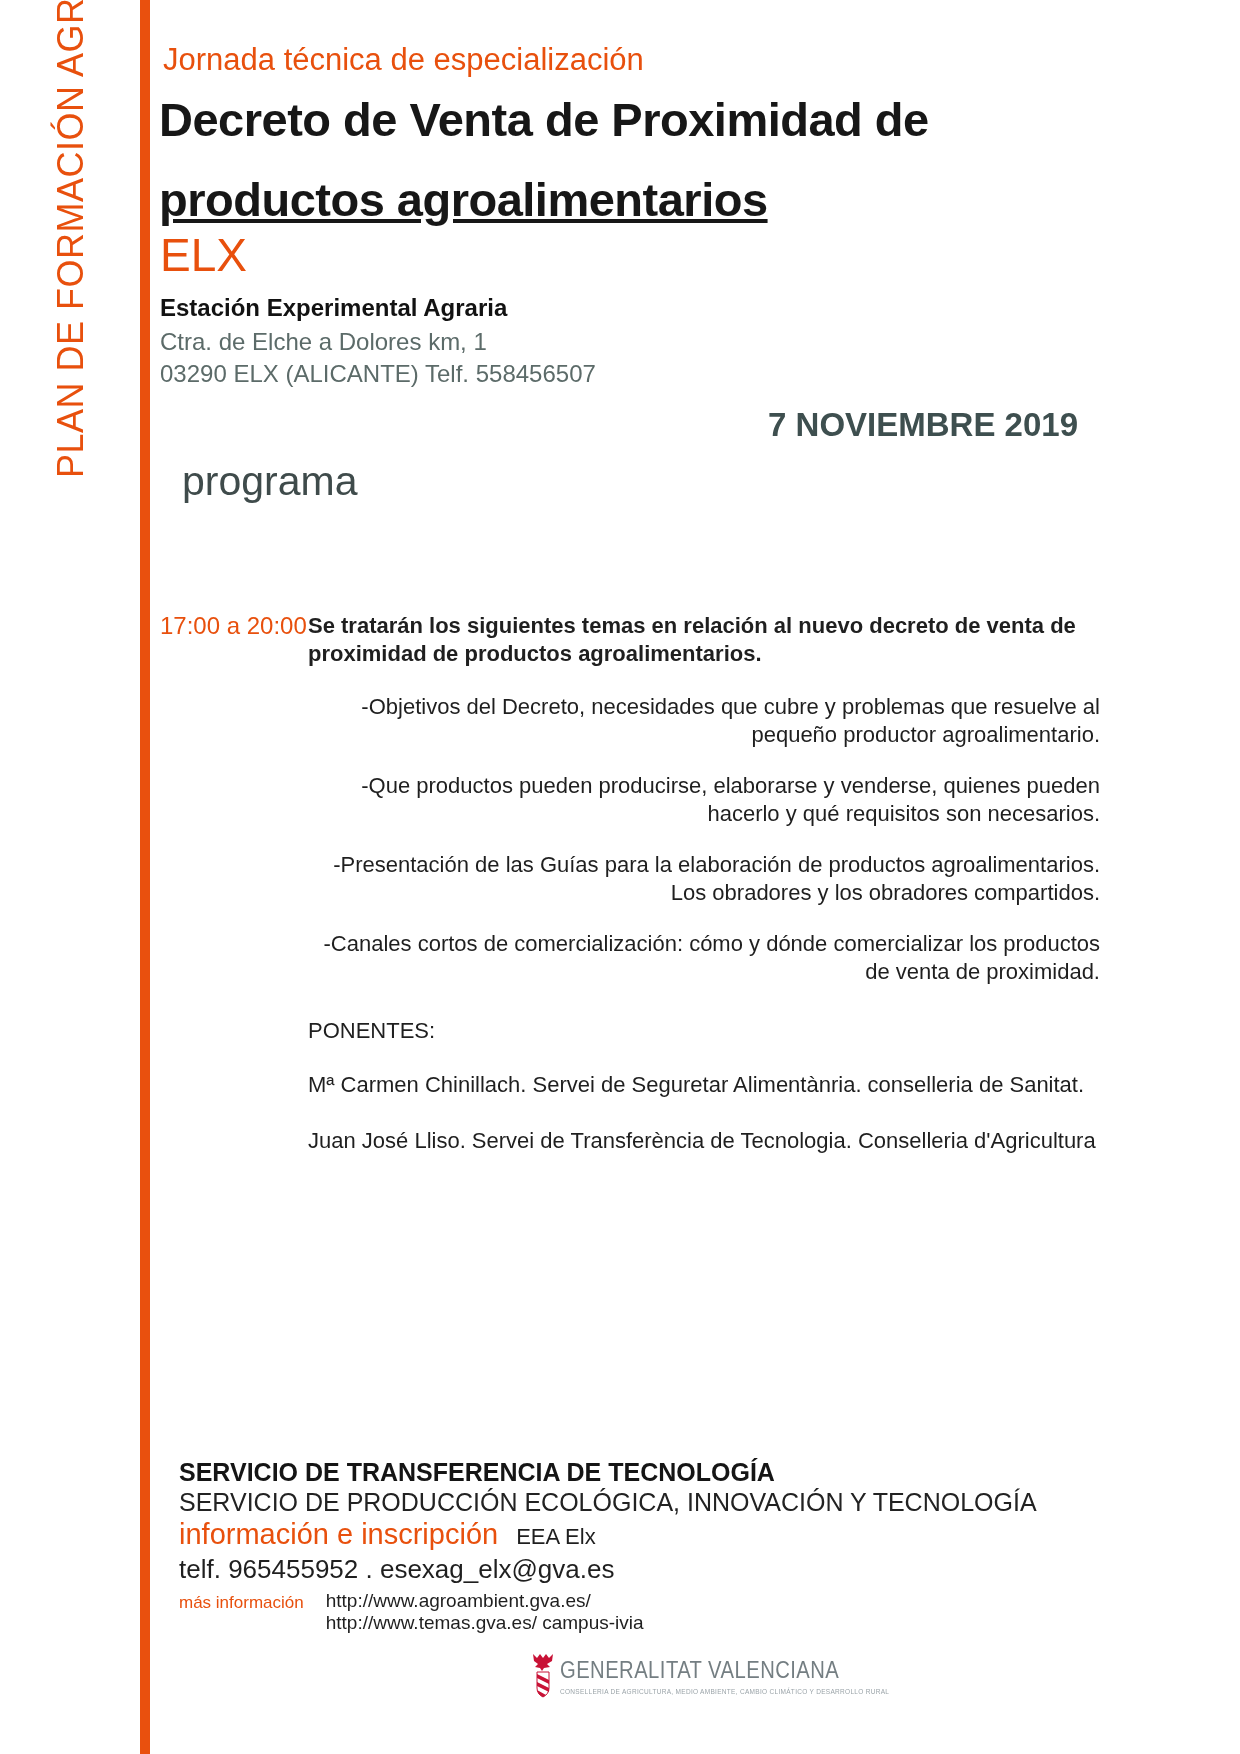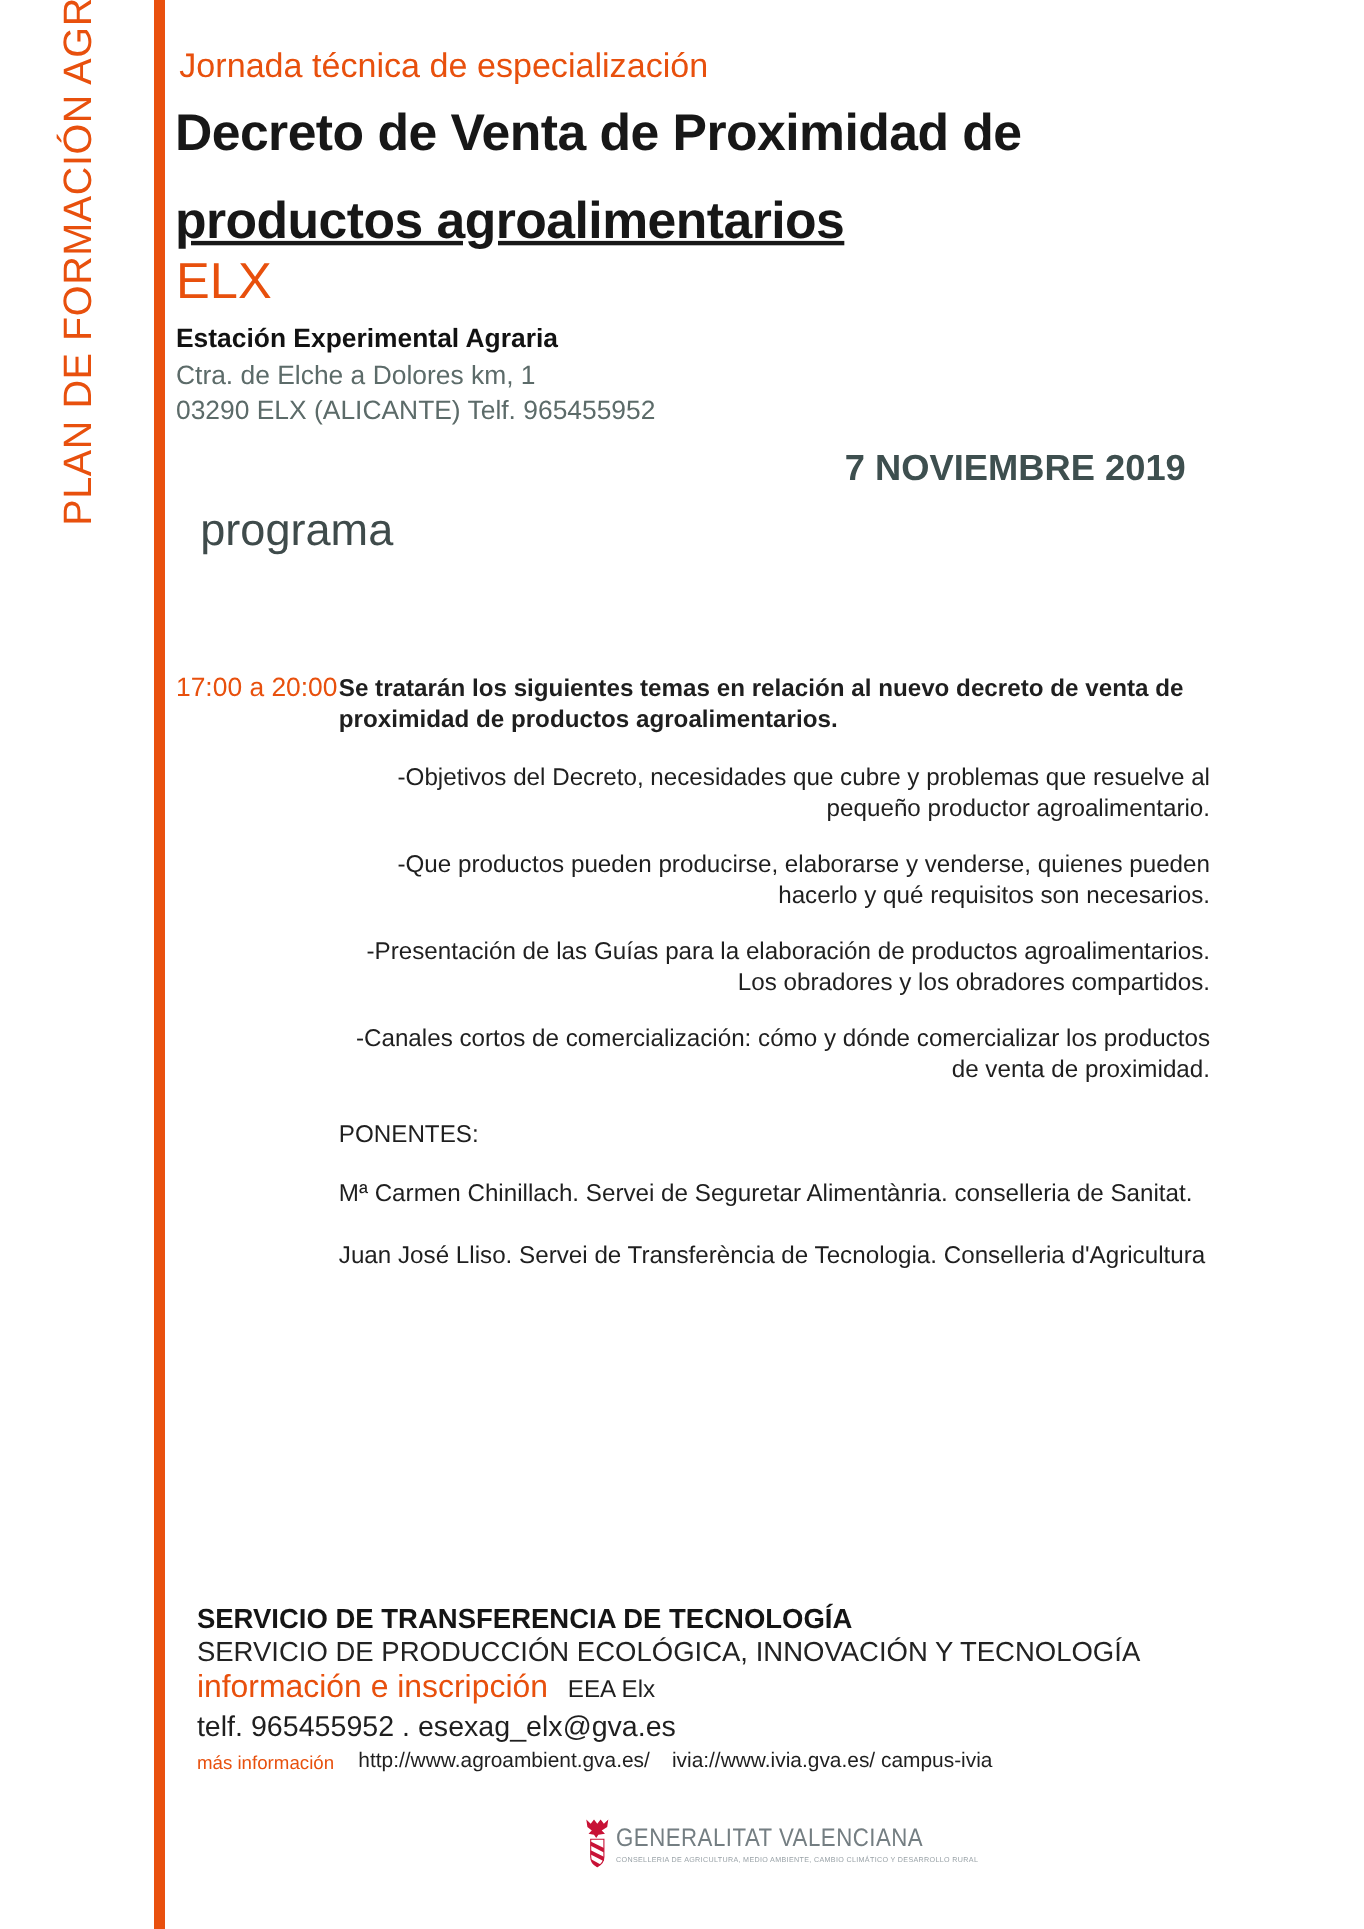--- a/index.html
+++ b/index.html
@@ -103,21 +103,21 @@
   .footer-info-value { color:#1f1f1f; font-size:22px; }
   .footer-contact {
     position:absolute; left:179px; top:1554px;
     color:#1f1f1f; font-size:26px;
   }
   .footer-more-row {
     position:absolute; left:179px; top:1590px;
     display:flex; align-items:flex-start; gap:22px;
   }
   .footer-more-label { color:#e8500d; font-size:17px; padding-top:3px; }
-  .footer-links { display:flex; flex-direction:row; gap:20px; }
+  .footer-links { display:flex; flex-direction:column; gap:0; }
   .footer-link { color:#1f1f1f; font-size:19px; text-decoration:none; }
   
   .gva-logo {
     position:absolute; left:530px; top:1652px;
     display:flex; align-items:flex-start; gap:4px;
   }
   .gva-crest { flex:0 0 auto; }
   .gva-text { padding-top:5px; }
   .gva-name {
     color:#747e82; font-size:23px; letter-spacing:0.5px; white-space:nowrap;
@@ -139,21 +139,21 @@
 
   <div class="kicker">Jornada técnica de especialización</div>
 
   <div class="title-line1">Decreto de Venta de Proximidad de</div>
   <div class="title-line2">productos agroalimentarios</div>
 
   <div class="location">ELX</div>
 
   <div class="venue-name">Estación Experimental Agraria</div>
   <div class="venue-address">Ctra. de Elche a Dolores km, 1</div>
-  <div class="venue-city">03290  ELX (ALICANTE) Telf. 965455952</div>
+  <div class="venue-city">03290  ELX (ALICANTE) Telf. 558456507</div>
 
   <div class="event-date">7 NOVIEMBRE 2019</div>
 
   <div class="section-label">programa</div>
 
   <div class="program">
     <div class="program-time">17:00 a 20:00</div>
     <div class="program-content">
       <p class="program-intro">Se tratarán los siguientes temas en relación al nuevo decreto de venta de proximidad de productos agroalimentarios.</p>
       <p class="program-item">-Objetivos del Decreto, necesidades que cubre y problemas que resuelve al pequeño productor agroalimentario.</p>
@@ -173,21 +173,21 @@
     <span class="footer-info-label">información e inscripción</span>
     <span class="footer-info-value">EEA Elx</span>
   </div>
 
   <div class="footer-contact">telf. 965455952 . esexag_elx@gva.es</div>
 
   <div class="footer-more-row">
     <span class="footer-more-label">más información</span>
     <div class="footer-links">
       <a class="footer-link" href="#">http://www.agroambient.gva.es/</a>
-      <a class="footer-link" href="#">ivia://www.ivia.gva.es/ campus-ivia</a>
+      <a class="footer-link" href="#">http://www.temas.gva.es/ campus-ivia</a>
     </div>
   </div>
 
   <div class="gva-logo">
     <span class="gva-crest">
       <svg width="26" height="48" viewBox="0 0 26 48" xmlns="http://www.w3.org/2000/svg">
 
         <path d="M3 2 L7 6 L10 2 L13 6 L16 2 L19 6 L23 2 L22 9 L17 12 L20 15 L14 16 L12 19 L10 16 L5 15 L8 12 L4 9 Z" fill="#c81236"></path>
 
         <g>

